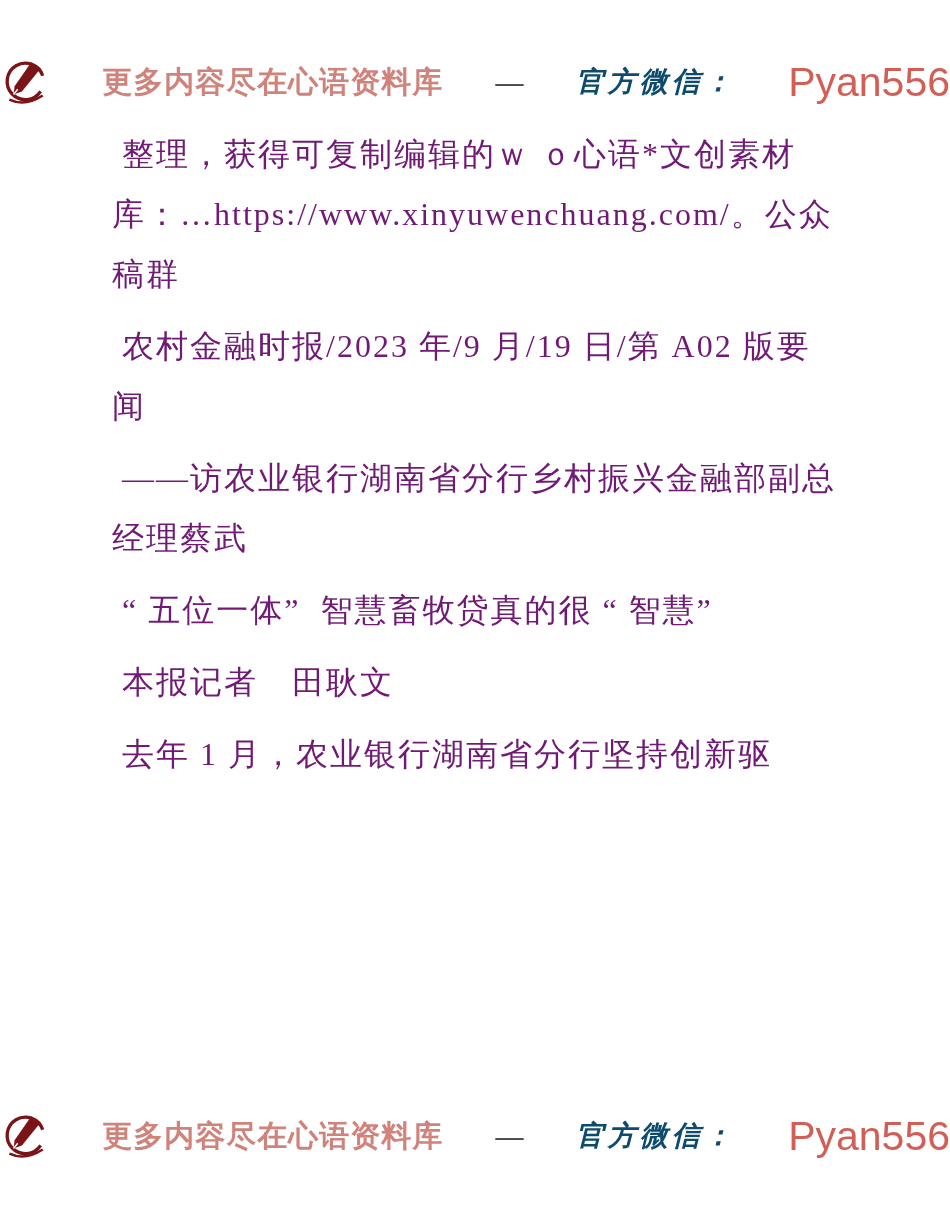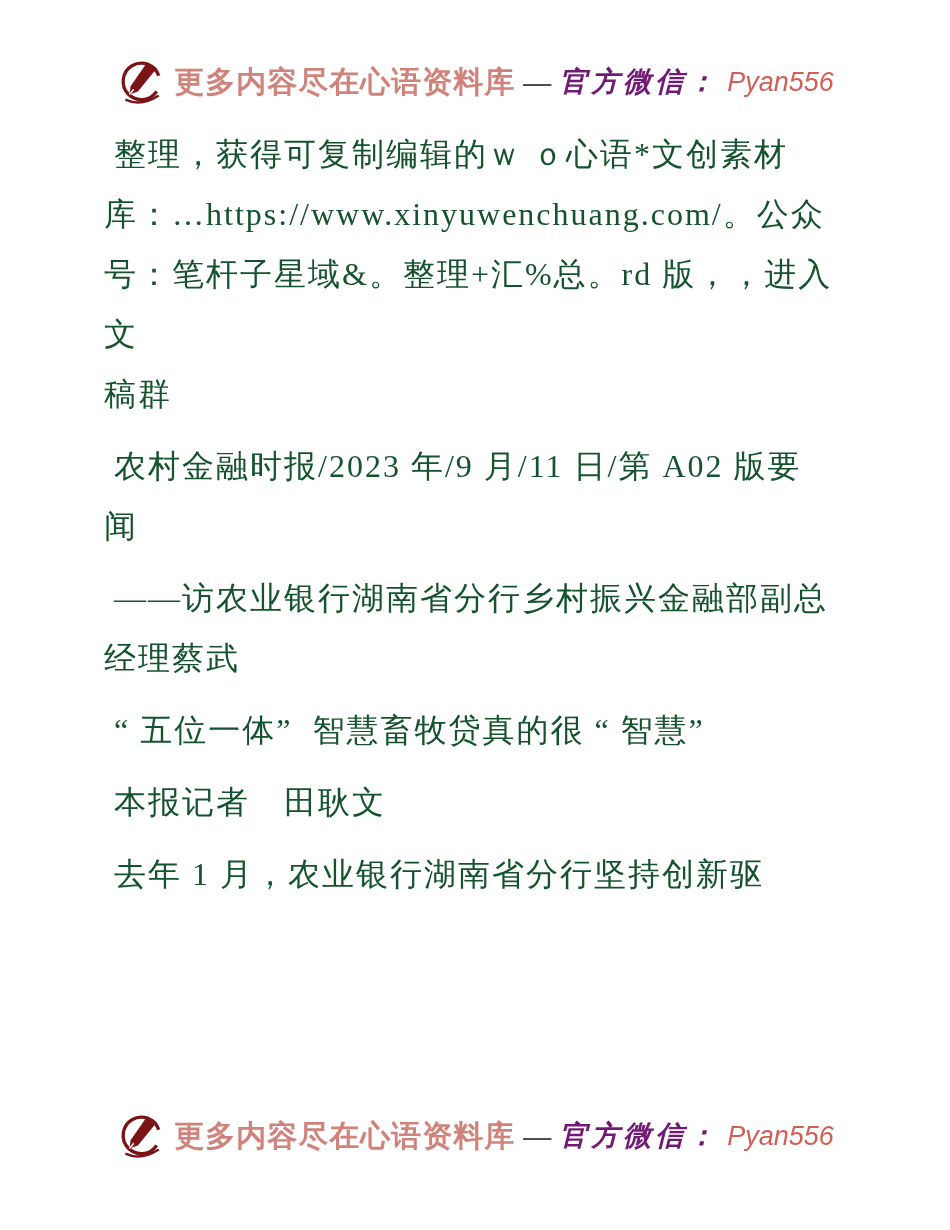--- a/index.html
+++ b/index.html
@@ -6,44 +6,44 @@
   .page {
     position:relative;
     width:950px; height:1230px;
     margin:0 auto;
     background:#ffffff;
     overflow:hidden;
     font-family:"Liberation Serif","DejaVu Serif",serif;
   }
   .brandbar {
     position:absolute; left:0; right:0;
-    display:flex; justify-content:center; align-items:center;
+    display:flex; justify-content:space-between; align-items:center;
     gap:8px;
   }
   .brandbar.header { top:56px; }
   .brandbar.footer { top:1110px; }
   .brand-logo { width:50px; height:52px; flex:0 0 auto; }
   .brand-tagline {
     font-size:30px; font-weight:bold; letter-spacing:1px;
     color:#d0837a;
   }
   .brand-sep {
     font-size:28px; color:#4a4a4a; font-weight:bold;
   }
   .brand-wechat-label {
-    font-size:28px; color:#701a75; font-style:italic; font-weight:bold;
+    font-size:28px; color:#0c4a6e; font-style:italic; font-weight:bold;
     letter-spacing:4px;
   }
   .brand-wechat-id {
     font-family:"Liberation Sans","DejaVu Sans",sans-serif;
-    font-size:27px; color:#d25f56;font-style:italic;
+    font-size:41px; color:#d25f56;
   }
   .content {
-    position:absolute; top:118px; left:104px; right:86px;
-    color:#14532d;
+    position:absolute; top:118px; left:112px; right:86px;
+    color:#701a75;
   }
   .para {
     margin:12px 0 0 0;
     font-size:32px; line-height:60px; letter-spacing:2px;
     word-break:break-all;
   }
   .para:first-child { margin-top:6px; }
   .line { white-space:pre-wrap; }
 </style>
 </head>
@@ -63,25 +63,24 @@
     <span class="brand-tagline">更多内容尽在心语资料库</span>
     <span class="brand-sep">—</span>
     <span class="brand-wechat-label">官方微信：</span>
     <span class="brand-wechat-id">Pyan556</span>
   </div>
 
   <div class="content">
     <div class="para">
         <div class="line"> 整理，获得可复制编辑的ｗ ｏ心语*文创素材</div>
         <div class="line">库：…https://www.xinyuwenchuang.com/。公众</div>
-        <div class="line">号：笔杆子星域&amp;。整理+汇%总。rd 版，，进入文</div>
         <div class="line">稿群</div>
       </div>
     <div class="para">
-        <div class="line"> 农村金融时报/2023 年/9 月/11 日/第 A02 版要</div>
+        <div class="line"> 农村金融时报/2023 年/9 月/19 日/第 A02 版要</div>
         <div class="line">闻</div>
       </div>
     <div class="para">
         <div class="line"> ——访农业银行湖南省分行乡村振兴金融部副总</div>
         <div class="line">经理蔡武</div>
       </div>
     <div class="para">
         <div class="line"> “ 五位一体”  智慧畜牧贷真的很 “ 智慧”</div>
       </div>
     <div class="para">

